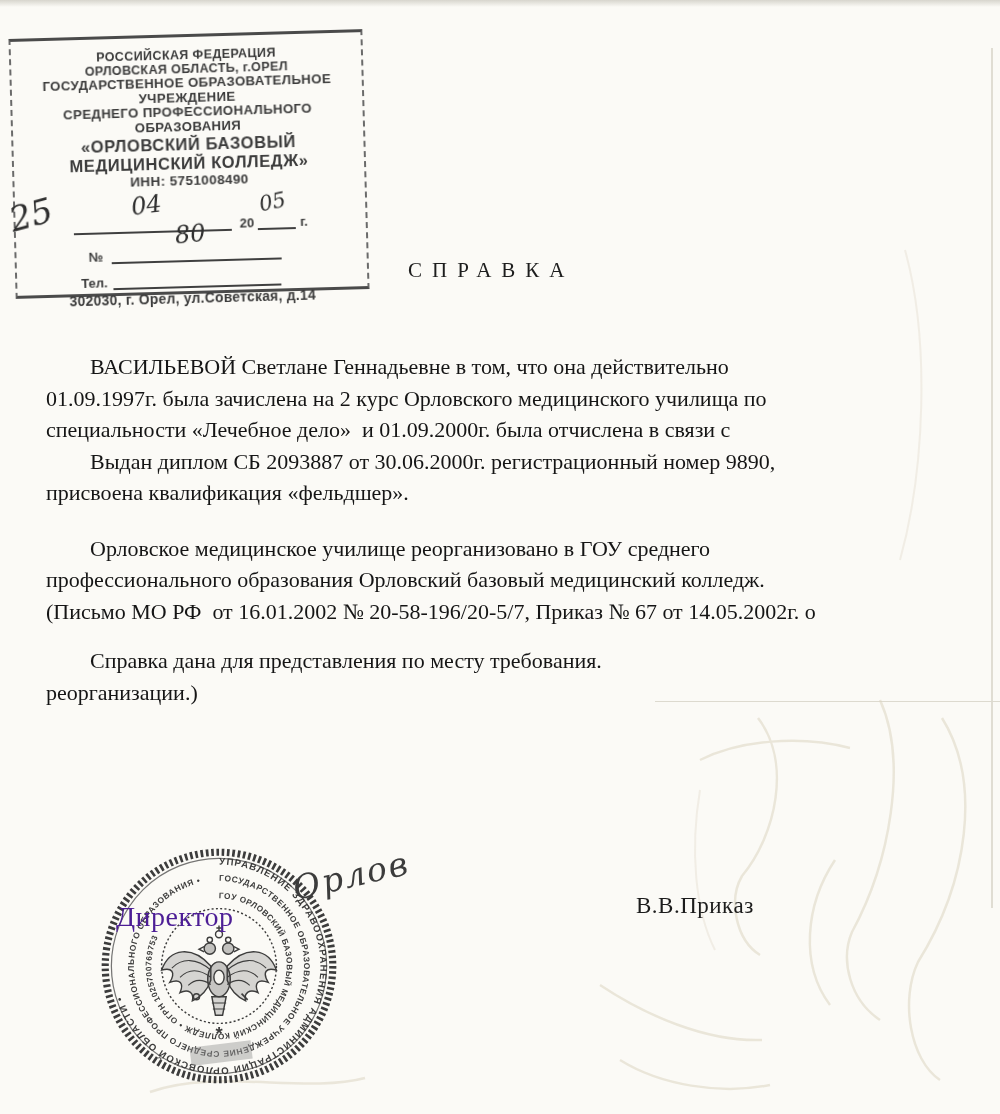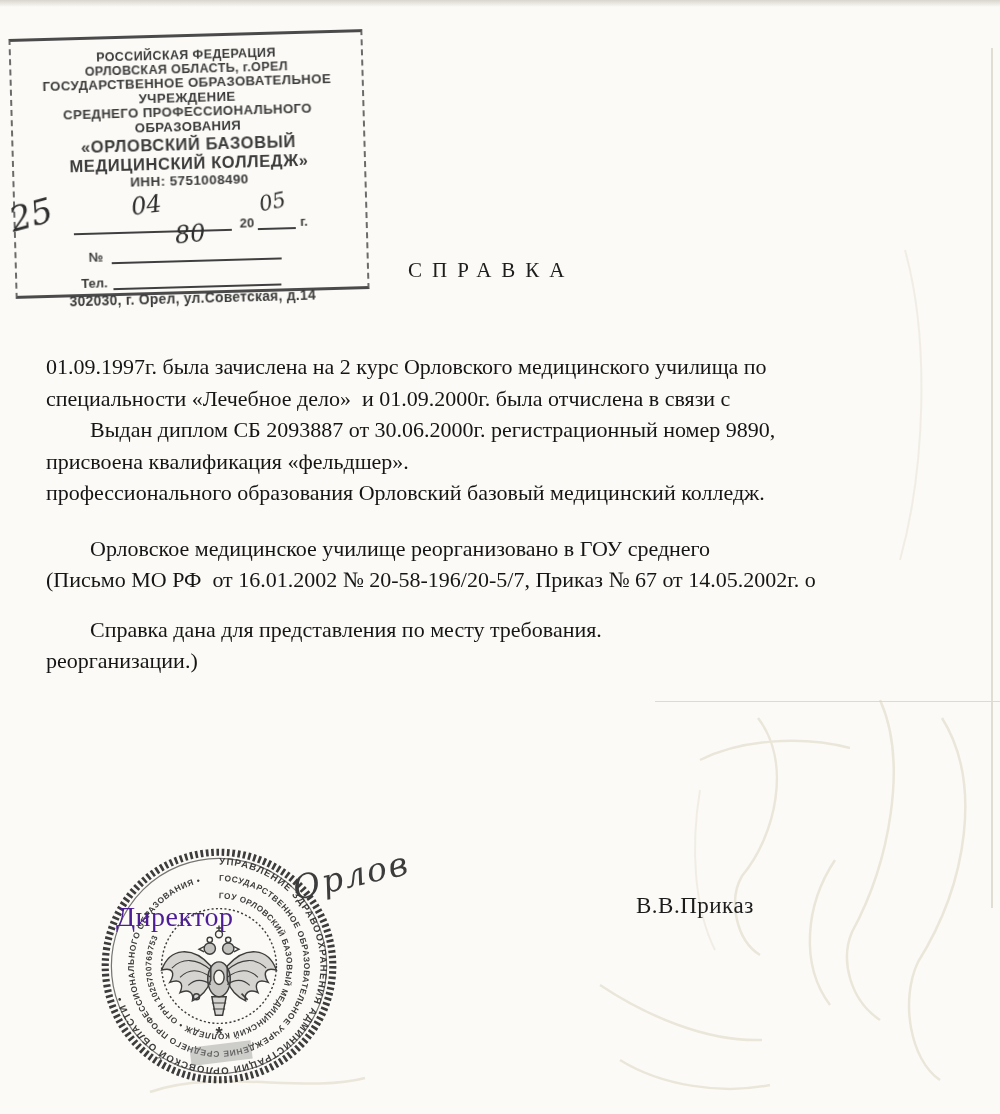--- a/index.html
+++ b/index.html
@@ -126,26 +126,27 @@
     <span>Тел.</span>
     <span class="s-underline u-tel"></span>
   </div>
 
   <div class="s-addr">302030, г. Орел, ул.Советская, д.14</div>
 </div>
 
 <div class="doc-title">СПРАВКА</div>
 
 <div class="body-text">
+  <div class="b-line b-indent">ВАСИЛЬЕВОЙ Светлане Геннадьевне в том, что она действительно</div>
   <div class="b-line">01.09.1997г. была зачислена на 2 курс Орловского медицинского училища по</div>
   <div class="b-line">специальности «Лечебное дело»  и 01.09.2000г. была отчислена в связи с</div>
   <div class="b-line b-indent">Выдан диплом СБ 2093887 от 30.06.2000г. регистрационный номер 9890,</div>
   <div class="b-line">присвоена квалификация «фельдшер».</div>
+  <div class="b-line b-indent b-gap1">Орловское медицинское училище реорганизовано в ГОУ среднего</div>
   <div class="b-line">профессионального образования Орловский базовый медицинский колледж.</div>
-  <div class="b-line b-indent b-gap1">Орловское медицинское училище реорганизовано в ГОУ среднего</div>
   <div class="b-line">(Письмо МО РФ  от 16.01.2002 № 20-58-196/20-5/7, Приказ № 67 от 14.05.2002г. о</div>
   <div class="b-line b-indent b-gap2">Справка дана для представления по месту требования.</div>
   <div class="b-line">реорганизации.)</div>
 </div>
 
 <svg class="seal" viewBox="0 0 240 240">
   <defs>
     <path id="r1" d="M120,21 A99,99 0 1 1 119.9,21"></path>
     <path id="r2" d="M120,37 A83,83 0 1 1 119.9,37"></path>
     <path id="r3" d="M120,54 A66,66 0 1 1 119.9,54"></path>

